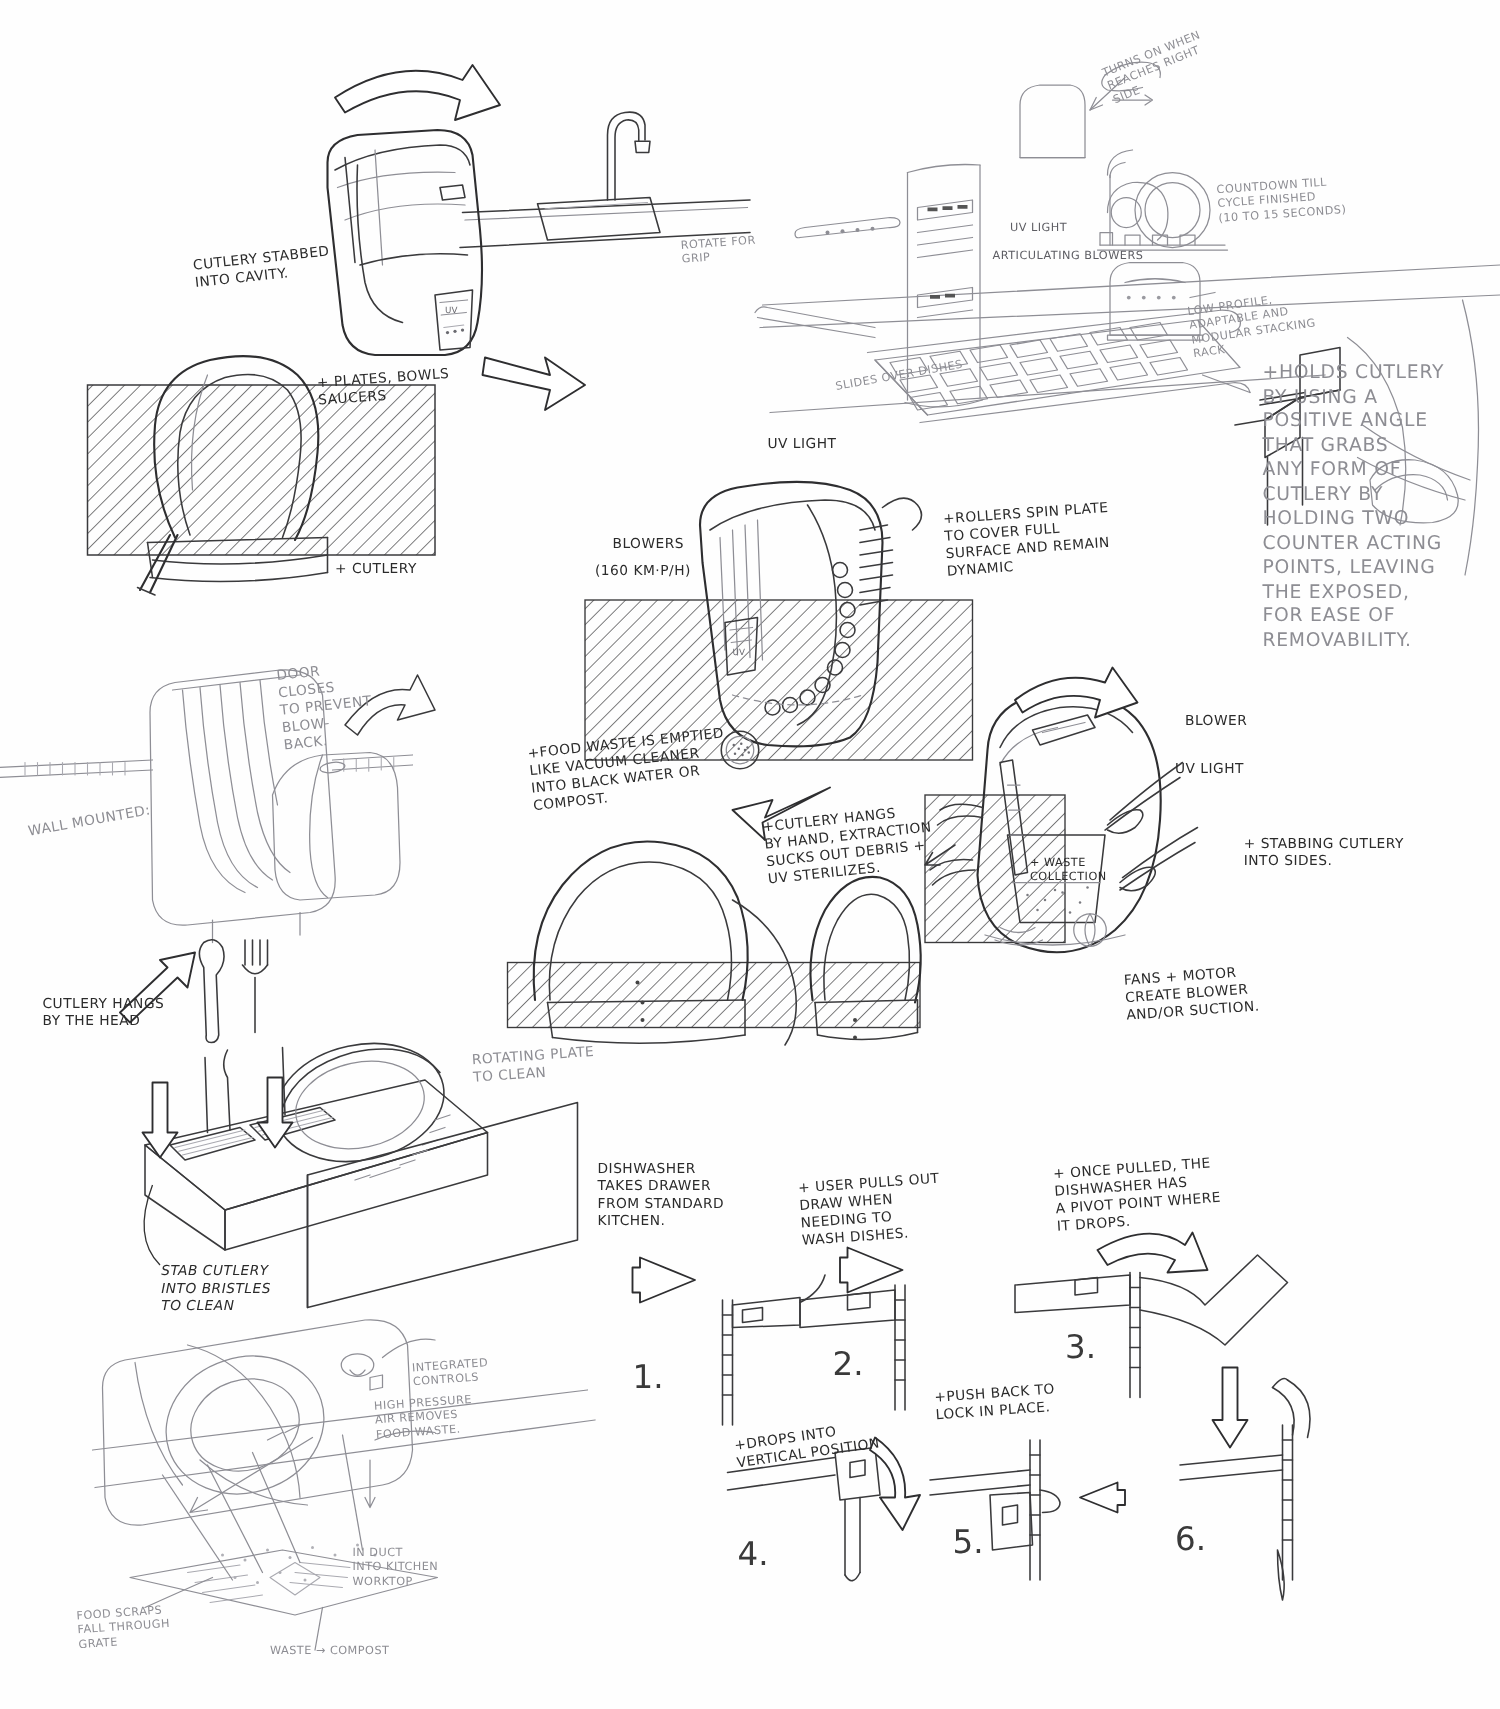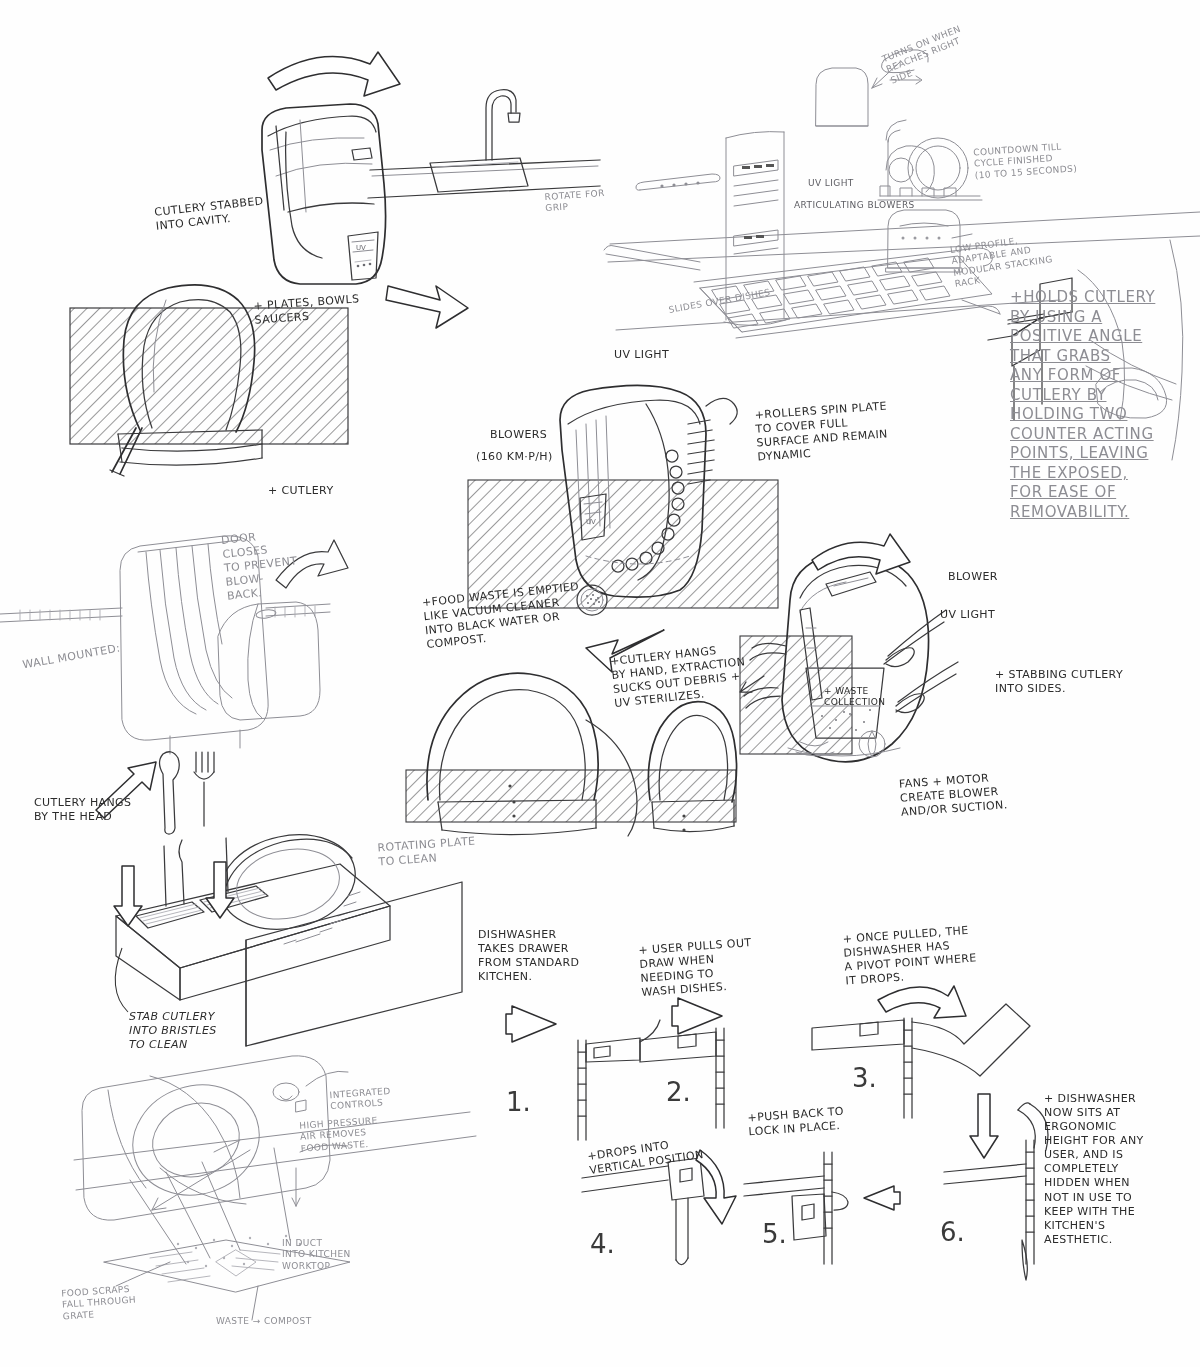--- a/index.html
+++ b/index.html
@@ -17,21 +17,21 @@
     color:#2b2b2b;
     font-size:11px;
     line-height:1.28;
     letter-spacing:.4px;
     text-transform:uppercase;
     white-space:pre-line;
     pointer-events:none;
   }
   .note.light{color:#8d8d93;}
   .note.mid{color:#5d5d63;}
-  .note.big{font-size:15px;line-height:1.3;letter-spacing:.6px;text-decoration:underline;}
+  .note.big{font-size:15px;line-height:1.3;letter-spacing:.6px;}
   .note.num{font-size:26px;letter-spacing:0;color:#3a3a3a;}
   .note.tiny{font-size:9px;line-height:1.25;}
   .note.r4{transform:rotate(-4deg);}
   .note.r6{transform:rotate(-6deg);}
   .note.r8{transform:rotate(-8deg);}
   .note.r10{transform:rotate(-10deg);}
   .note.r22{transform:rotate(-22deg);}
   svg{position:absolute;top:0;left:0;overflow:visible;}
   .ink{fill:none;stroke:#3a3a3c;stroke-width:1.25;stroke-linecap:round;stroke-linejoin:round;}
   .ink2{fill:none;stroke:#2e2e30;stroke-width:1.7;stroke-linecap:round;stroke-linejoin:round;}
@@ -604,21 +604,21 @@
     <path class="ink" d="M1018 1110 Q1026 1100 1030 1104"></path>
     <path class="ink" d="M1022 1240 Q1030 1264 1026 1280 Q1022 1264 1022 1240"></path>
     <path class="solidarrow" d="M978 1094 L990 1094 L990 1136 L998 1136 L984 1158 L970 1136 L978 1136 Z"></path>
   </g>
 </svg>
 
 <div class="note r6" style="left:155px;top:200px;">Cutlery stabbed
 into cavity.</div>
 <div class="note r4" style="left:254px;top:296px;">+ Plates, bowls
    saucers</div>
-<div class="note" style="left:268px;top:448px;margin-top:36px;">+ Cutlery</div>
+<div class="note" style="left:268px;top:448px;">+ Cutlery</div>
 
 <div class="note light tiny r22" style="left:884px;top:38px;">Turns on when
 reaches right
 side</div>
 <div class="note light tiny r4" style="left:974px;top:144px;">Countdown till
 cycle finished
 (10 to 15 seconds)</div>
 
 <div class="note light tiny r4" style="left:545px;top:190px;">Rotate for
   grip</div>
@@ -691,31 +691,20 @@
    needing to
      wash dishes.</div>
 <div class="note r4" style="left:844px;top:928px;">+ Once pulled, the
 dishwasher has
 a pivot point where
  it drops.</div>
 <div class="note r8" style="left:588px;top:1142px;">+Drops into
 vertical position</div>
 <div class="note r4" style="left:748px;top:1108px;">+Push back to
 lock in place.</div>
-<div class="note" style="left:1044px;top:1092px;">+ Dishwasher
-now sits at
-ergonomic
- height for any
-user, and is
-completely
- hidden when
-not in use to
-keep with the
-kitchen's
-aesthetic.</div>
 
 <div class="note light tiny r4" style="left:330px;top:1088px;">Integrated
 controls</div>
 <div class="note light tiny r4" style="left:300px;top:1118px;">High pressure
 air removes
 food waste.</div>
 <div class="note light tiny" style="left:282px;top:1238px;">In duct
 into kitchen
 worktop</div>
 <div class="note light tiny r4" style="left:62px;top:1286px;">Food scraps

